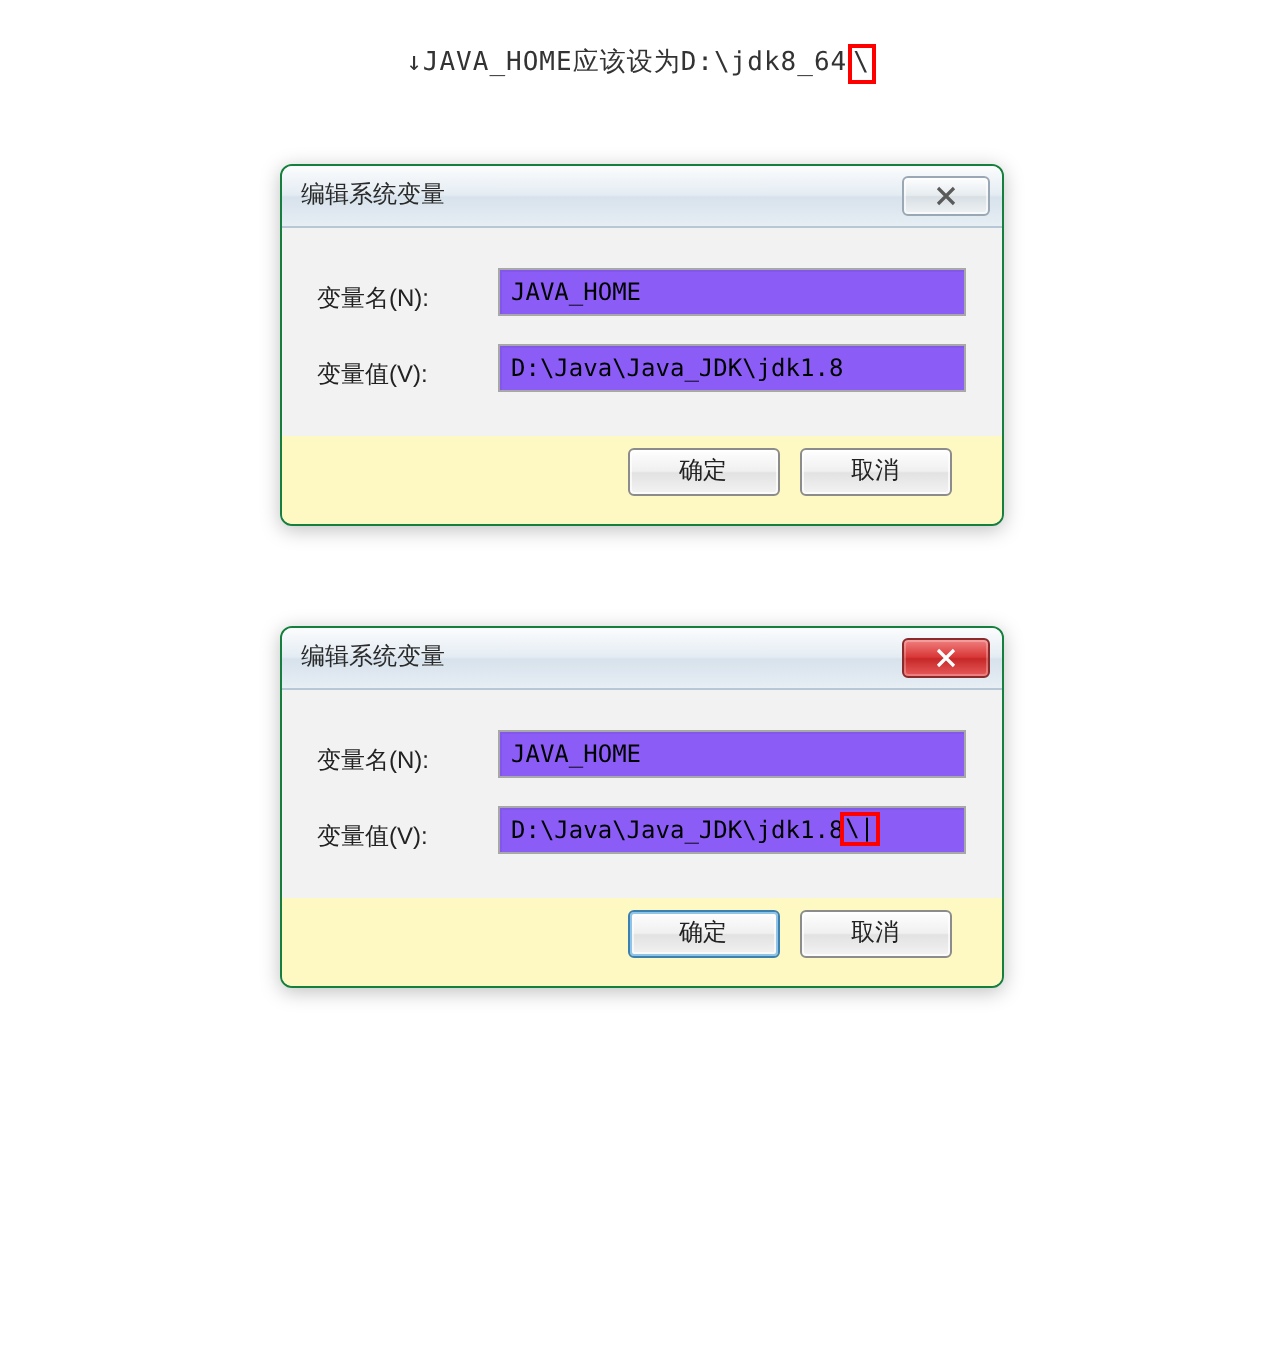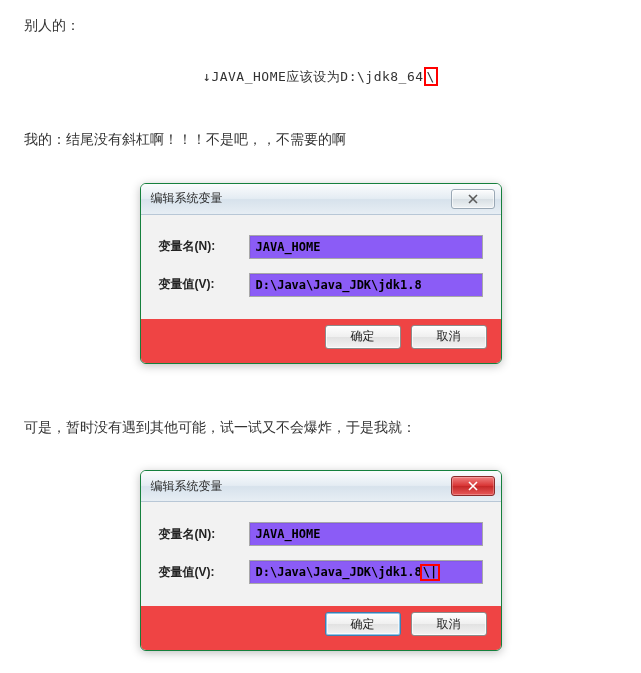--- a/index.html
+++ b/index.html
@@ -15,21 +15,21 @@
     padding: 12px 24px 24px 24px;
   }
   .para {
     line-height: 1.9;
     margin: 0 0 28px 0;
     font-size: 14px;
     color: #333;
   }
   .code-img-small {
     text-align: center;
-    margin: 22px 0 40px 0;
+    margin: 10px 0 40px 0;
   }
   .code-img-small .inner {
     display: inline-block;
     font-family: "SimSun", monospace;
     font-size: 13px;
     color: #333;
     letter-spacing: 0.5px;
   }
   .red-box {
     display: inline-block;
@@ -95,23 +95,22 @@
     align-items: center;
     justify-content: center;
     box-shadow: 0 0 0 1px rgba(255,255,255,0.25) inset;
   }
   .dialog-body {
     padding: 20px 18px 8px 18px;
     background: #f2f2f2;
   }
   .form-row {
     display: flex;
-    align-items: center;
+    align-items: flex-end;
     margin-bottom: 14px;
-    font-weight: bold;
   }
   .form-row .label {
     width: 90px;
     font-size: 12px;
     color: #222;
     font-family: "SimSun", sans-serif;
   }
   .form-row .field {
     flex: 1;
     height: 20px;
@@ -121,25 +120,25 @@
     font-size: 12px;
     font-family: "SimSun", monospace;
     color: #000;
     display: flex;
     align-items: center;
     box-shadow: inset 1px 1px 0 rgba(0,0,0,0.05);
     white-space: nowrap;
     overflow: hidden;
   }
   .dialog-footer {
-    padding: 6px 14px 14px 14px;
+    padding: 6px 25px 14px 14px;
     display: flex;
     justify-content: flex-end;
     gap: 10px;
-    background: #ef4444;
+    background: #fef9c3;
   }
   .btn {
     min-width: 74px;
     height: 22px;
     border: 1px solid #8c8c8c;
     border-radius: 3px;
     background: linear-gradient(#fefefe,#f0f0f0 48%,#e2e2e2 52%,#f3f3f3);
     font-size: 12px;
     color: #222;
     display: flex;
@@ -151,29 +150,27 @@
   .btn-default {
     border: 1px solid #3c7fb1;
     box-shadow: 0 0 0 1px #8fc4e6 inset, 0 0 0 2px rgba(255,255,255,0.6) inset;
   }
 </style>
 </head>
 <body>
 
 <div class="content">
 
-  <p class="para">别人的：</p>
 
   <div class="code-img-small">
     <span class="inner">
       <span>↓JAVA_HOME应该设为D:\jdk8_64</span><span class="red-box">\</span>
     </span>
   </div>
 
-  <p class="para">我的：结尾没有斜杠啊！！！不是吧，，不需要的啊</p>
 
   <div class="dialog-wrap">
     <div class="dialog">
       <div class="dialog-title">
         <span>编辑系统变量</span>
         <span class="spacer"></span>
         <div class="close-btn">
           <svg width="10" height="10" viewBox="0 0 10 10">
             <path d="M1 1 L9 9 M9 1 L1 9" stroke="#5a5a5a" stroke-width="1.6" fill="none"></path>
           </svg>
@@ -189,21 +186,20 @@
           <div class="field">D:\Java\Java_JDK\jdk1.8</div>
         </div>
       </div>
       <div class="dialog-footer">
         <div class="btn">确定</div>
         <div class="btn">取消</div>
       </div>
     </div>
   </div>
 
-  <p class="para">可是，暂时没有遇到其他可能，试一试又不会爆炸，于是我就：</p>
 
   <div class="dialog-wrap">
     <div class="dialog">
       <div class="dialog-title">
         <span>编辑系统变量</span>
         <span class="spacer"></span>
         <div class="close-btn-red">
           <svg width="10" height="10" viewBox="0 0 10 10">
             <path d="M1 1 L9 9 M9 1 L1 9" stroke="#ffffff" stroke-width="1.6" fill="none"></path>
           </svg>

